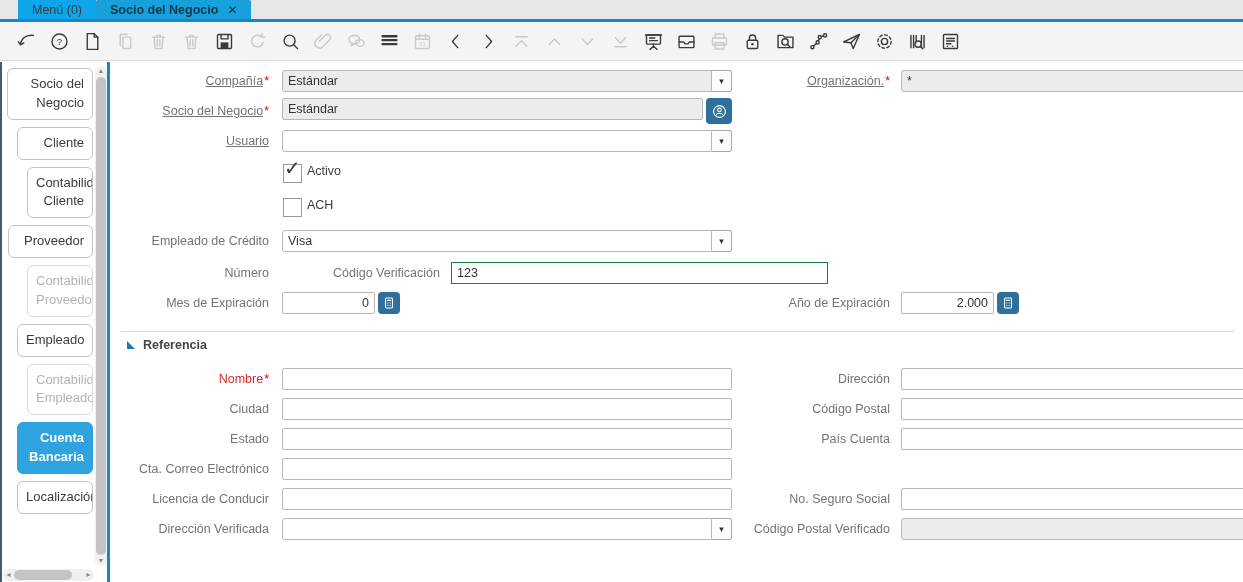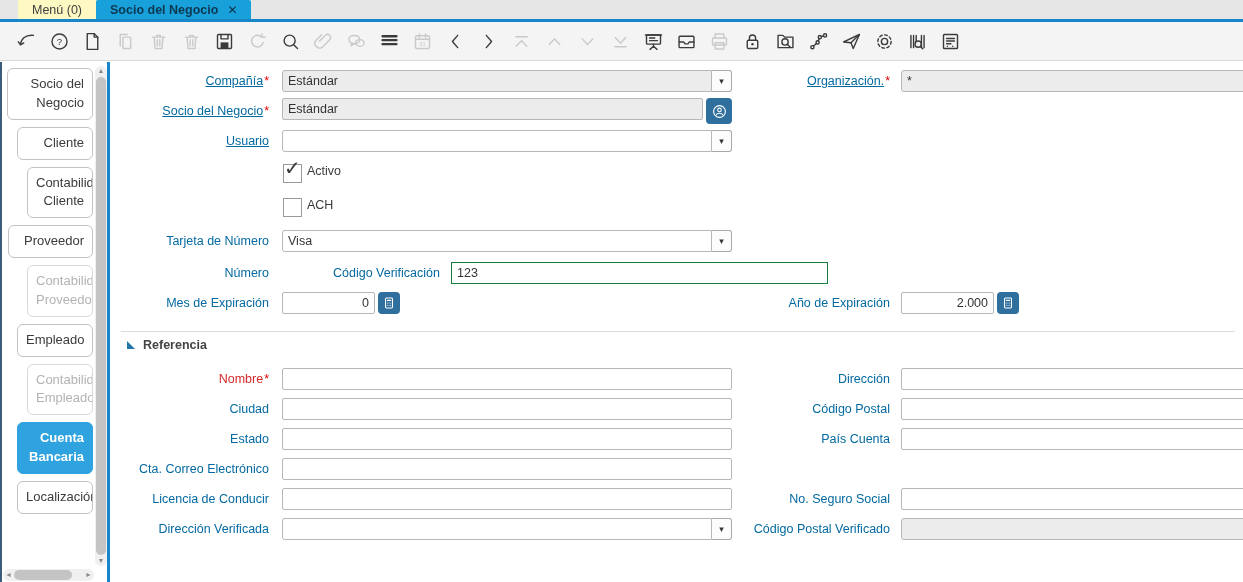--- a/index.html
+++ b/index.html
@@ -5,21 +5,21 @@
   html,body{margin:0;padding:0;}
   body{
     width:1243px;height:582px;position:relative;overflow:hidden;
     font-family:"Liberation Sans","DejaVu Sans",sans-serif;
     background:#ffffff;font-size:12.5px;color:#3b3b3b;
   }
   
   .tabstrip{position:absolute;left:0;top:0;right:0;height:19px;background:#e6e6e6;
     border-bottom:3px solid #1787c9;display:flex;align-items:stretch;}
   .wtab{display:flex;align-items:center;padding:0 14px;font-size:12.5px;color:#3d3d3d;cursor:default;}
-  .wtab.menu{margin-left:18px;background:#fef9c3;}
+  .wtab.menu{margin-left:18px;background:#0ea5e9;}
   .wtab.active{background:#18a0db;color:#0e3850;font-weight:bold;border-radius:2px 2px 0 0;}
   .wtab .close{margin-left:9px;font-size:12px;color:#123042;font-weight:bold;}
   
   .toolbar{position:absolute;left:0;top:22px;right:0;height:39px;background:#f4f4f4;
     border-bottom:1px solid #dadada;display:flex;align-items:center;padding-left:10px;box-sizing:border-box;}
   .tbtn{width:33px;height:30px;display:flex;align-items:center;justify-content:center;color:#3b3b3b;flex:none;}
   .tbtn.off{color:#c9c9c9;}
   
   .sidebar{position:absolute;left:0;top:62px;bottom:0;width:110px;background:#ffffff;
     border-left:2px solid #3c5c77;border-right:3px solid #1787c9;box-sizing:border-box;}
@@ -40,21 +40,21 @@
   .hscroll .thumb{position:absolute;left:11px;width:58px;top:1px;bottom:1px;background:#c4c4c4;border-radius:5px;}
   
   .main{position:absolute;left:113px;top:62px;right:0;bottom:0;background:#fff;
     padding:4px 0 0 8px;box-sizing:border-box;}
   .frow{display:flex;align-items:center;height:30px;}
   .frow.tall{height:34px;}
   .lcol{width:148px;flex:none;text-align:right;padding-right:13px;}
   .fcol{width:450px;flex:none;display:flex;}
   .rlcol{width:158px;flex:none;text-align:right;padding-right:11px;}
   .rfcol{width:377px;flex:none;display:flex;align-items:center;}
-  .flabel{color:#0369a1;}
+  .flabel{color:#737373;}
   .flabel.link{text-decoration:underline;}
   .flabel.redlbl{color:#d42a2a;}
   .req{color:#e00000;margin-left:1px;}
   .tin{height:22px;border:1px solid #b7b7b7;border-radius:2px;padding:0 5px;font:12.5px "Liberation Sans",sans-serif;
     color:#333;box-sizing:border-box;width:100%;background:#fff;outline:none;}
   .tin.dis{background:#ececec;}
   .tin.num{text-align:right;}
   .combo{display:flex;width:100%;align-items:stretch;}
   .combo .tin{flex:1;border-radius:3px 0 0 3px;}
   .dd{width:19px;flex:none;border:1px solid #a8a8a8;border-left:none;background:#fcfcfc;
@@ -357,21 +357,21 @@
     <div class="lcol"></div>
     <div class="fcol">
       <span class="cb" id="cb-ach"></span>
       <span class="cblabel">ACH</span>
     </div>
     <div class="rlcol"></div>
       <div class="rfcol"></div>
   </div>
 
   <div class="frow tall">
-    <div class="lcol"><span class="flabel">Tarjeta de Número</span></div>
+    <div class="lcol"><span class="flabel">Empleado de Crédito</span></div>
     <div class="fcol">
       <span class="combo">
         <input class="tin" value="Visa" style="">
         <span class="dd">▾</span>
       </span>
     </div>
     <div class="rlcol"></div>
       <div class="rfcol"></div>
   </div>
 

